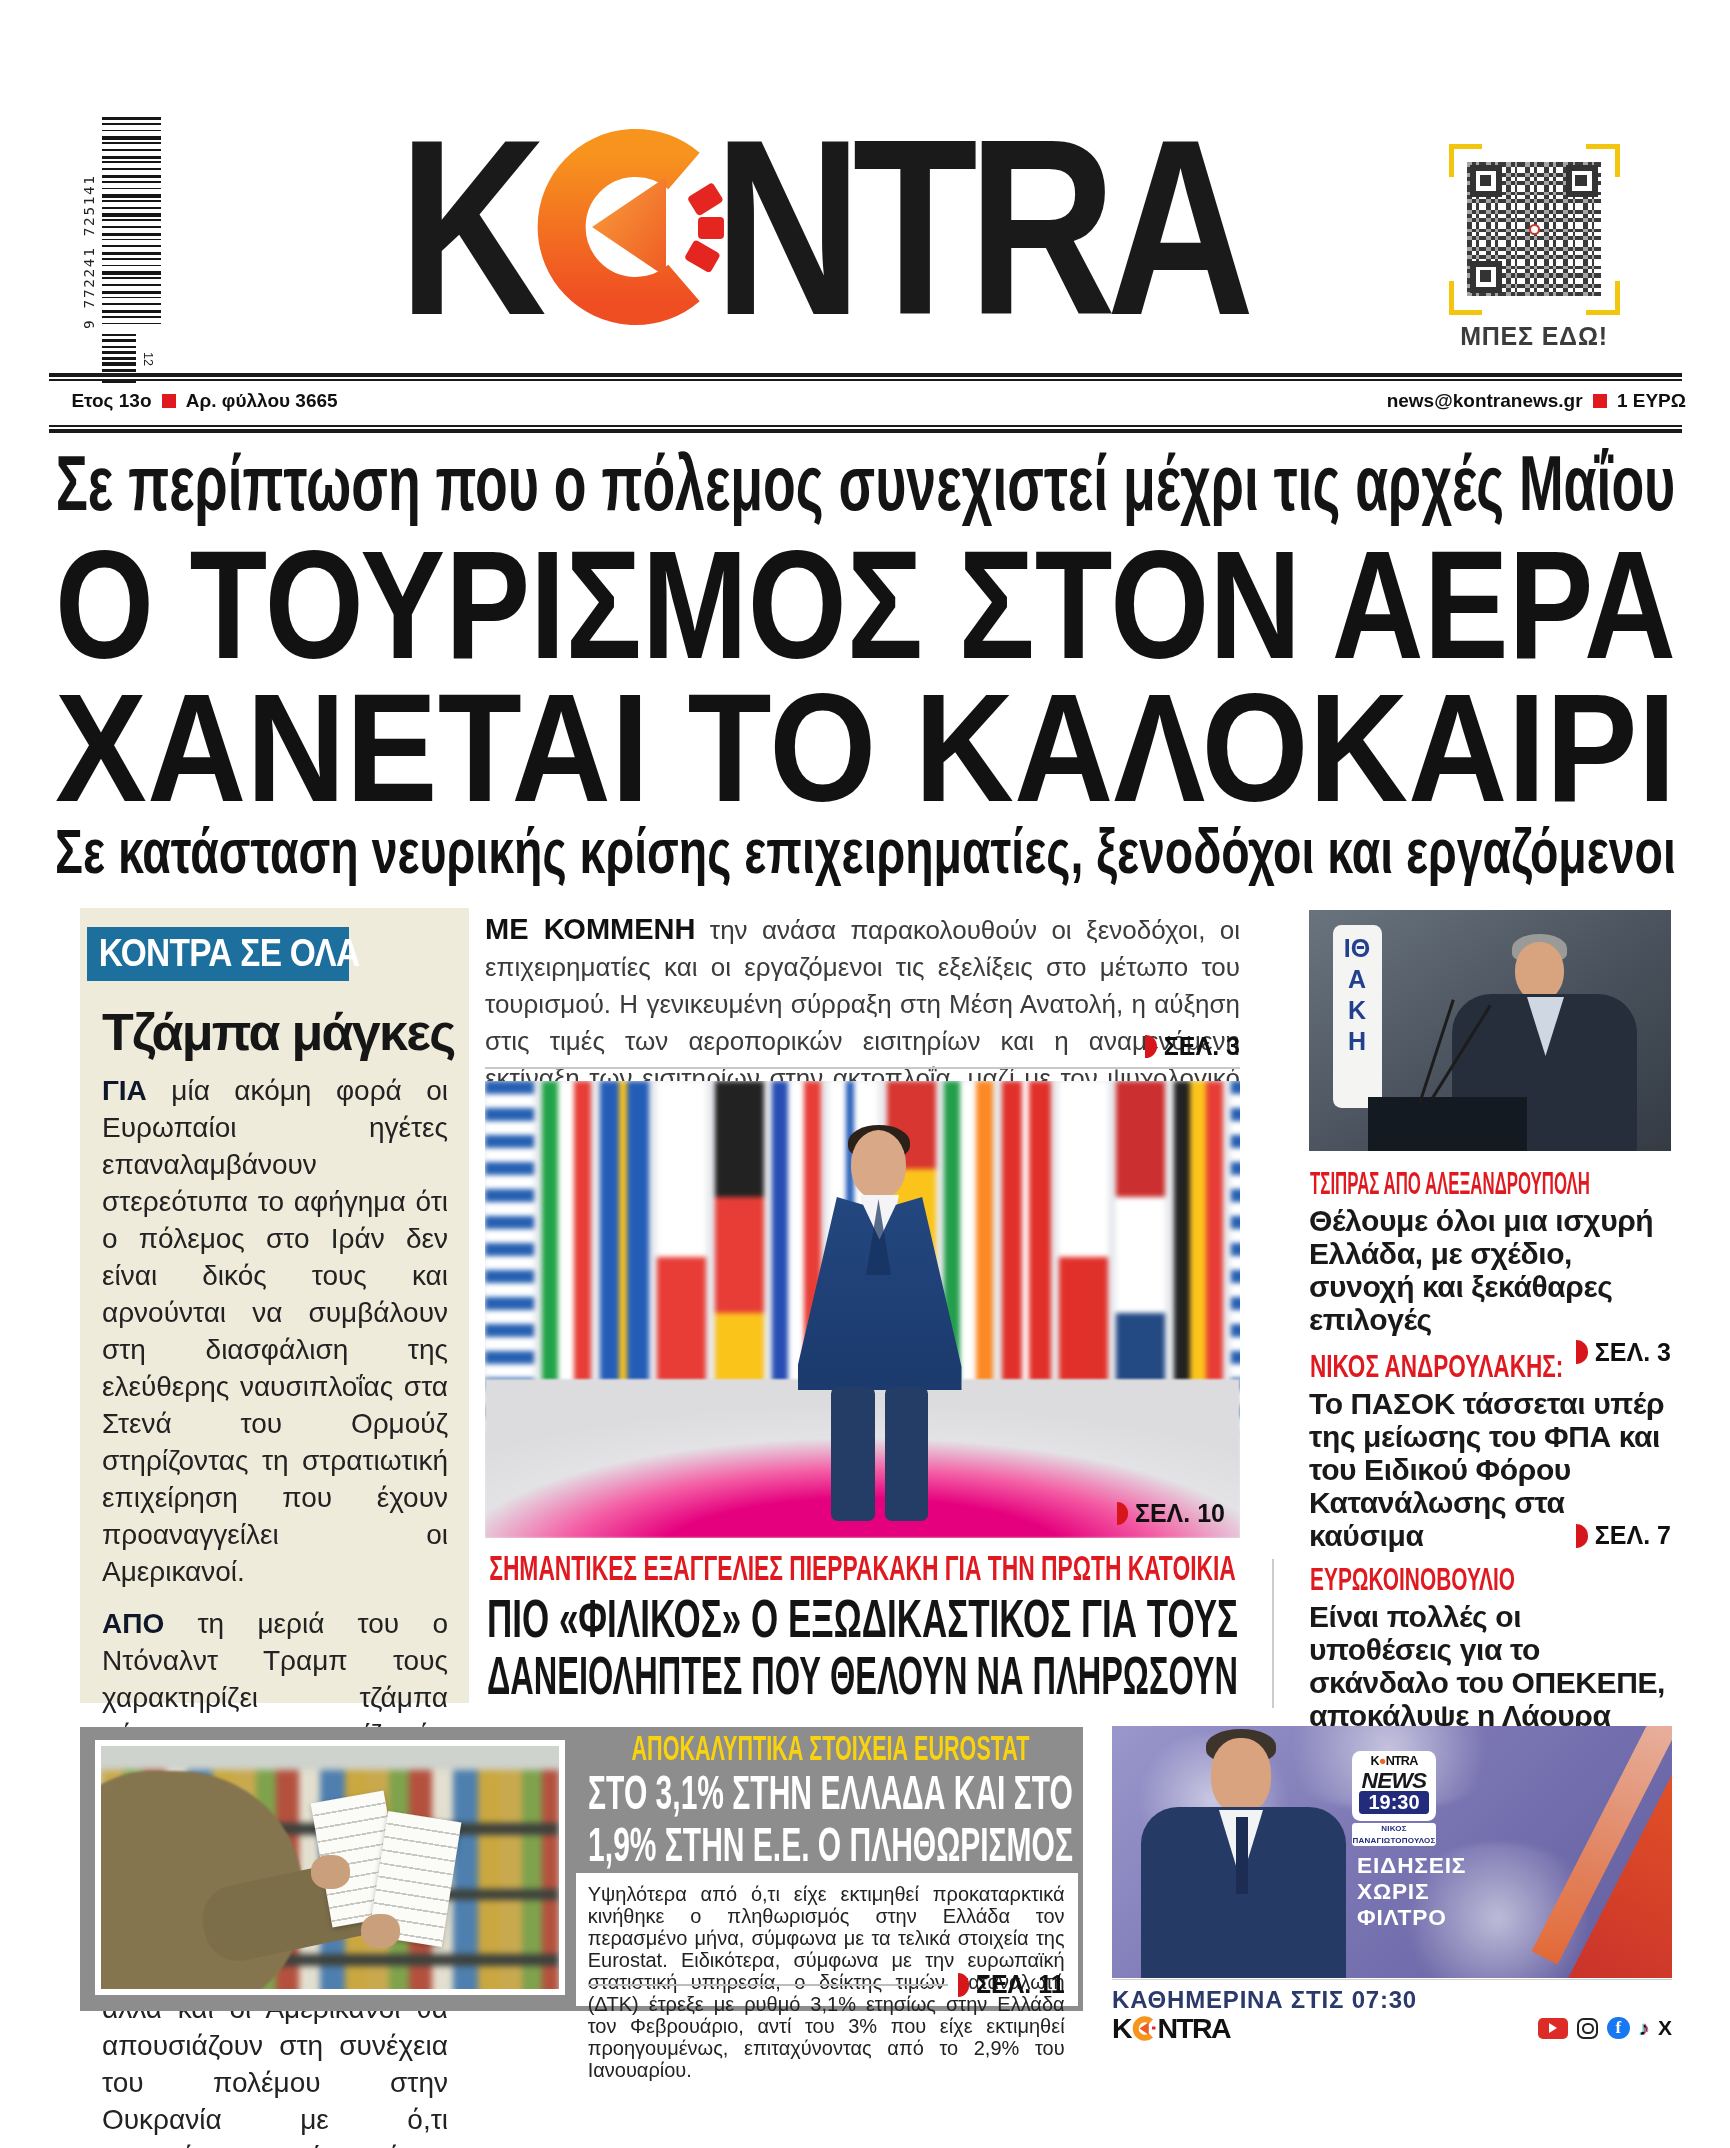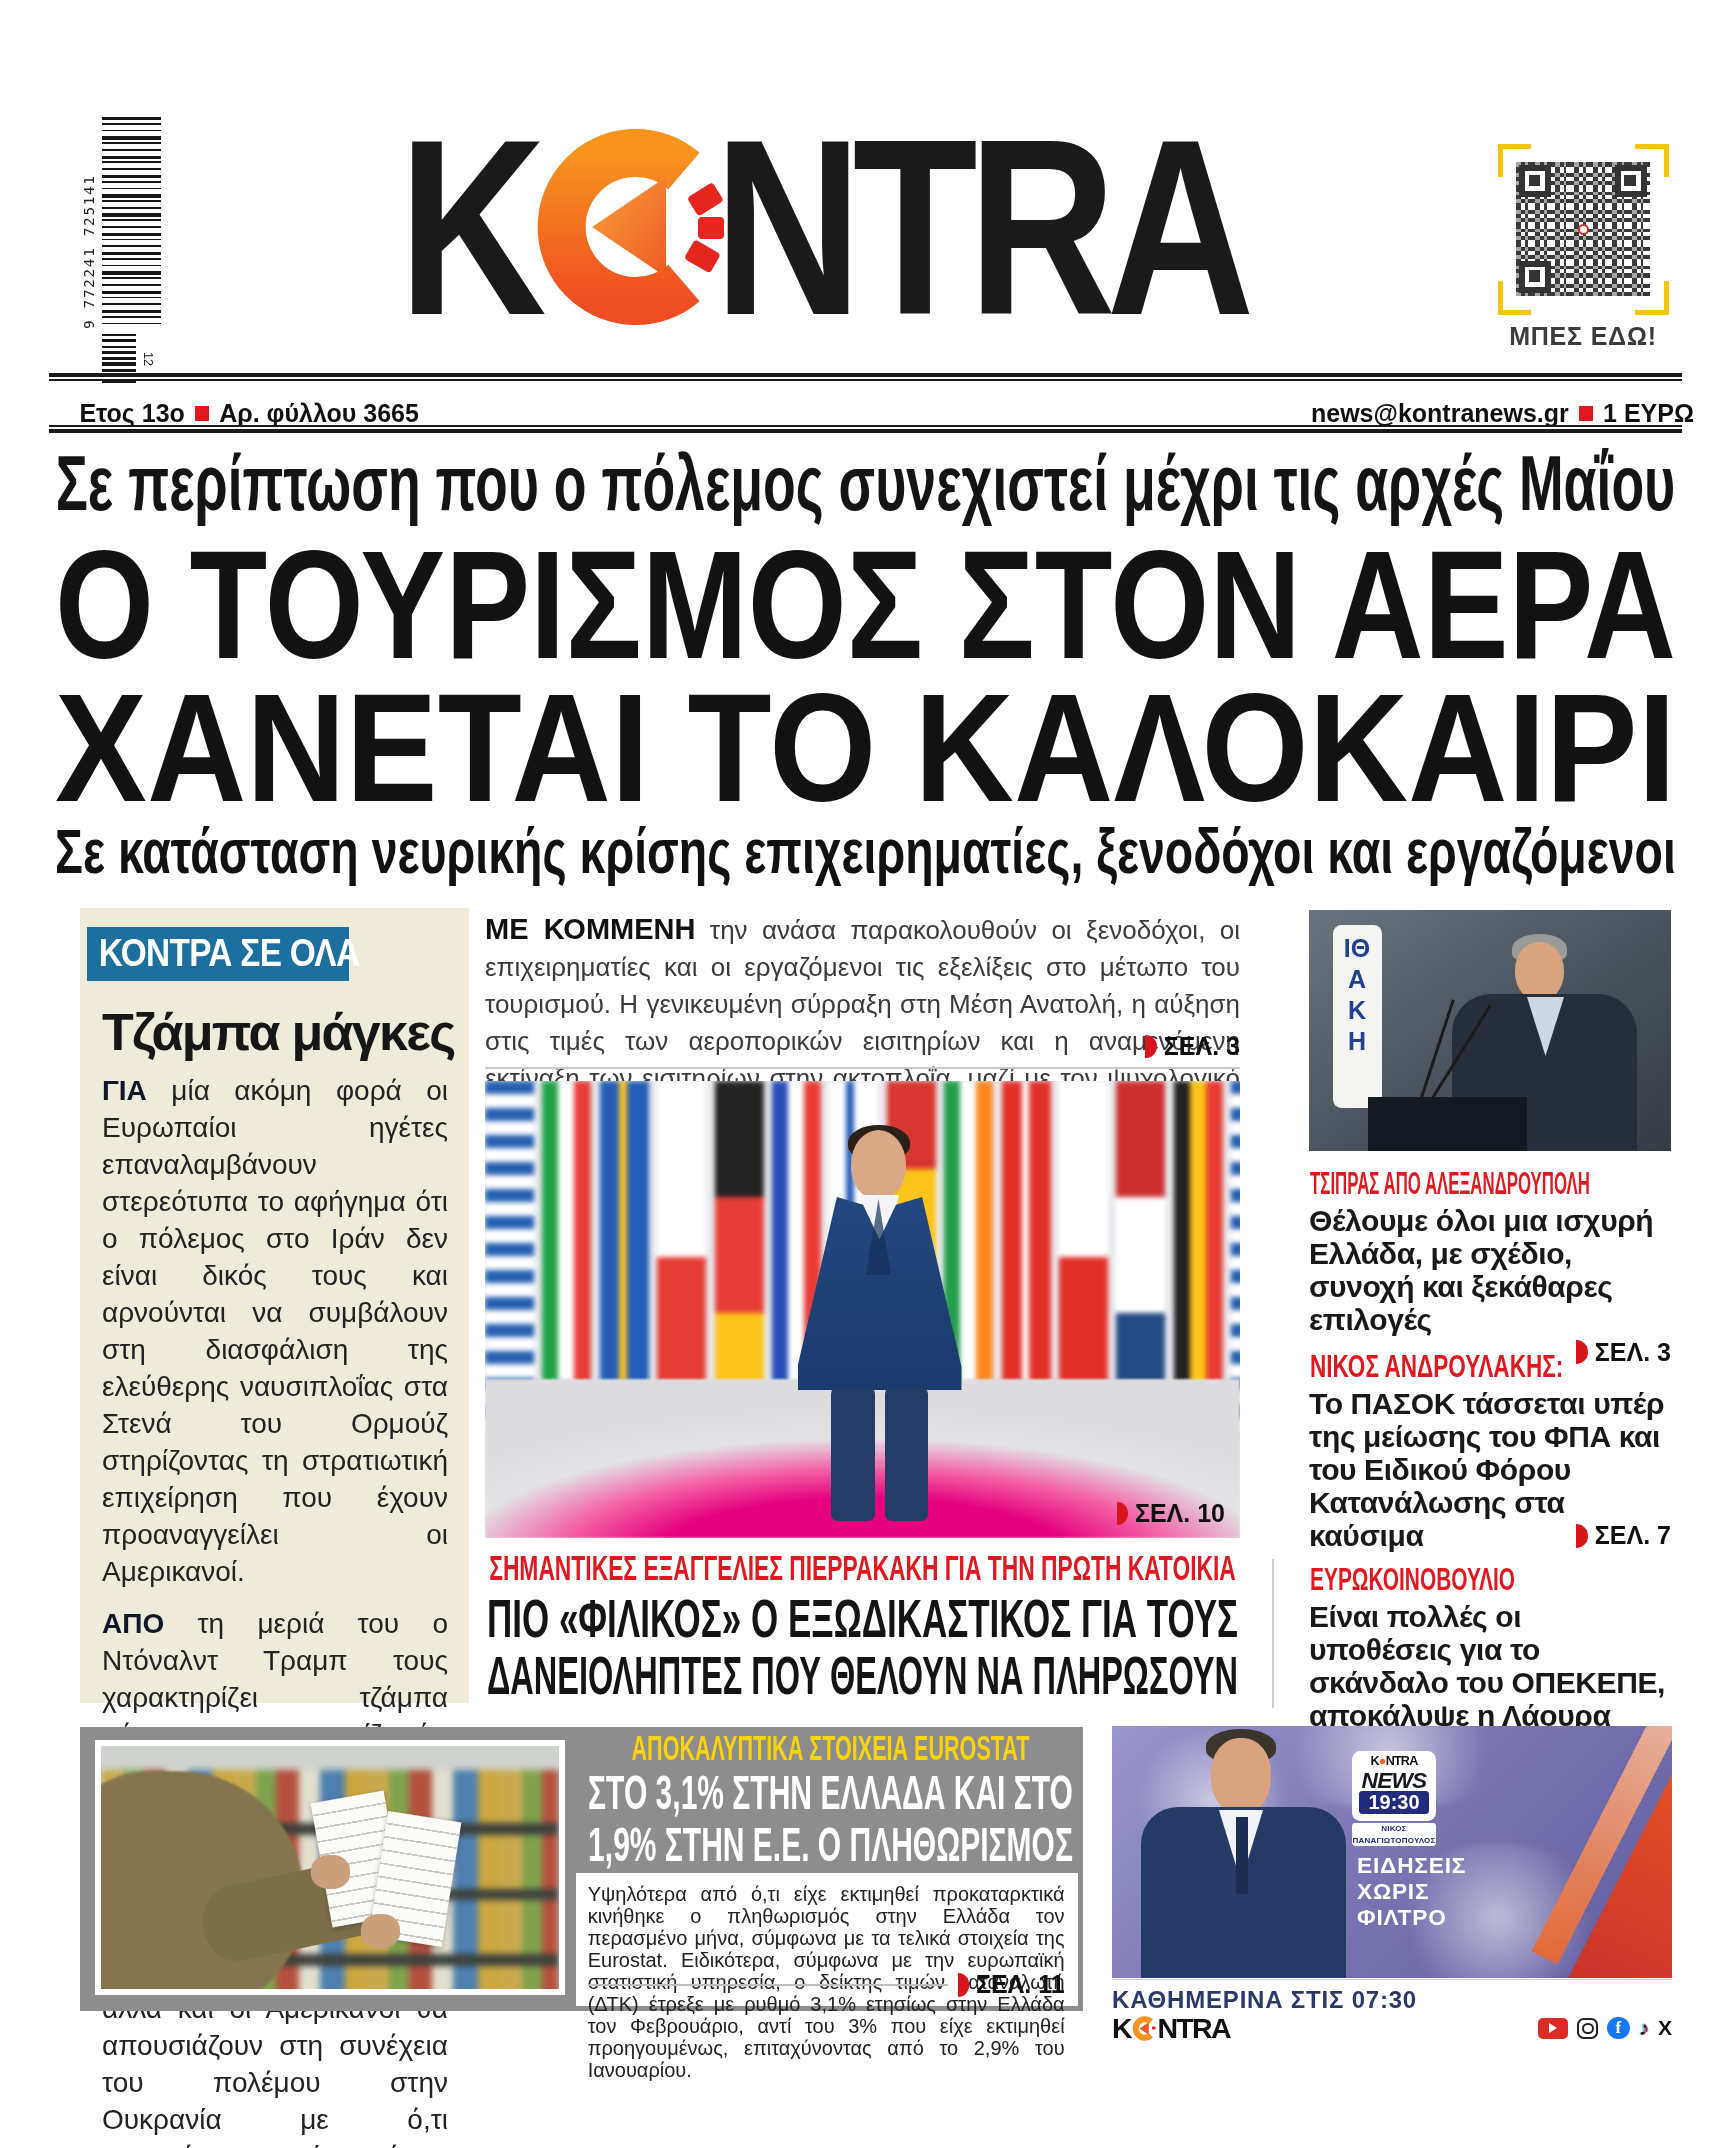--- a/index.html
+++ b/index.html
@@ -16,39 +16,39 @@
     font-size:14.3px;letter-spacing:1.7px;color:#222;font-family:"DejaVu Sans Mono",monospace;}
   .barcode-num2{position:absolute;left:141px;top:352px;font-size:12.6px;color:#222;transform:rotate(90deg);}
 
   .logo-row{position:absolute;left:0;top:124px;width:1730px;height:206px;display:flex;justify-content:center;align-items:center;}
   .logo-letter{font-weight:900;font-size:250px;line-height:201px;letter-spacing:-11.7px;color:#1a1a1a;
     display:inline-block;transform:scaleX(.82);}
   .logo-k{transform-origin:right center;}
   .logo-rest{transform-origin:left center;margin-left:-6.7px;}
   .logo-icon{width:200px;height:200px;margin:0 -11.7px 0 -5px;flex:0 0 auto;}
 
-  .qr-wrap{position:absolute;left:1495px;top:147px;width:176px;height:210px;}
+  .qr-wrap{position:absolute;left:1446px;top:147px;width:176px;height:210px;}
   .qr-frame{position:absolute;left:12.6px;top:6.7px;width:151px;height:151px;}
   .qr-corner{position:absolute;width:28.5px;height:28.5px;border:5px solid #f2c50e;}
   .qr-corner.tl{left:-10px;top:-10px;border-right:none;border-bottom:none;}
   .qr-corner.tr{right:-10px;top:-10px;border-left:none;border-bottom:none;}
   .qr-corner.bl{left:-10px;bottom:-10px;border-right:none;border-top:none;}
   .qr-corner.br{right:-10px;bottom:-10px;border-left:none;border-top:none;}
   .qr-noise{position:absolute;left:8.4px;top:8.4px;right:8.4px;bottom:8.4px;background-color:#fff;
     background-image:repeating-linear-gradient(90deg,#3a3a3a 0 5px,#fff 5px 9.2px,#3a3a3a 9.2px 11.7px,#fff 11.7px 19.3px),
                      repeating-linear-gradient(0deg,#3a3a3a 0 4.2px,#fff 4.2px 8.4px,#3a3a3a 8.4px 11.7px,#fff 11.7px 18.5px);
     background-blend-mode:exclusion;}
   .qr-finder{position:absolute;width:32px;height:32px;border:6.7px solid #333;background:#fff;box-sizing:border-box;}
   .qr-finder::after{content:"";position:absolute;left:3.4px;top:3.4px;width:11.7px;height:11.7px;background:#333;}
   .qr-dot{position:absolute;left:70px;top:70px;width:11.7px;height:11.7px;border-radius:50%;background:#fff;border:2.5px solid #c6362c;box-sizing:border-box;}
   .qr-label{position:absolute;left:0;top:175px;width:176px;text-align:center;font-size:25px;font-weight:600;color:#3c3c3c;letter-spacing:0.8px;}
 
   
   .rule{position:absolute;left:49px;width:1633px;background:#1a1a1a;}
-  .dateline{position:absolute;left:66px;top:385px;width:1633px;height:37px;font-size:25px;font-weight:700;color:#101010;margin-top:9px;}
+  .dateline{position:absolute;left:58px;top:385px;width:1633px;height:37px;font-size:19px;font-weight:700;color:#101010;}
   .dl-left{position:absolute;left:13.4px;top:5px;display:flex;align-items:center;gap:10px;}
   .dl-center{position:absolute;left:0;width:100%;top:5px;text-align:center;}
   .dl-right{position:absolute;right:5px;top:5px;display:flex;align-items:center;gap:10px;}
   .sq{display:inline-block;width:14.3px;height:14.3px;background:#e0181f;}
 
   
   .abs{position:absolute;}
 
   
   .opinion{position:absolute;left:80px;top:908px;width:389px;height:795px;background:#efebdb;}

